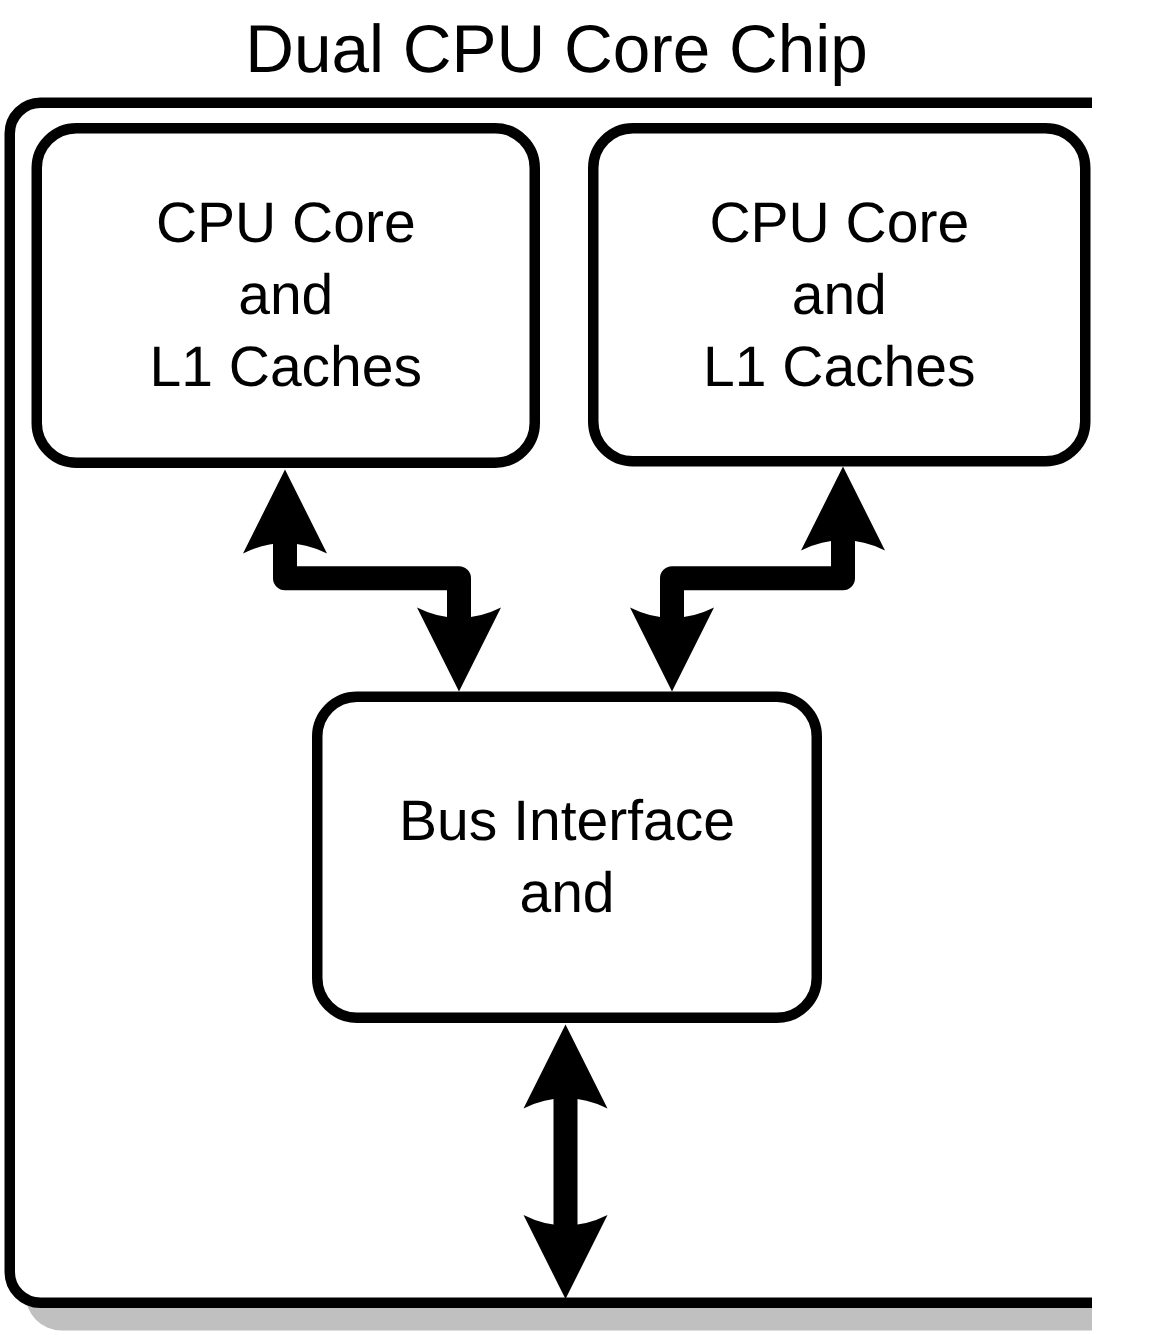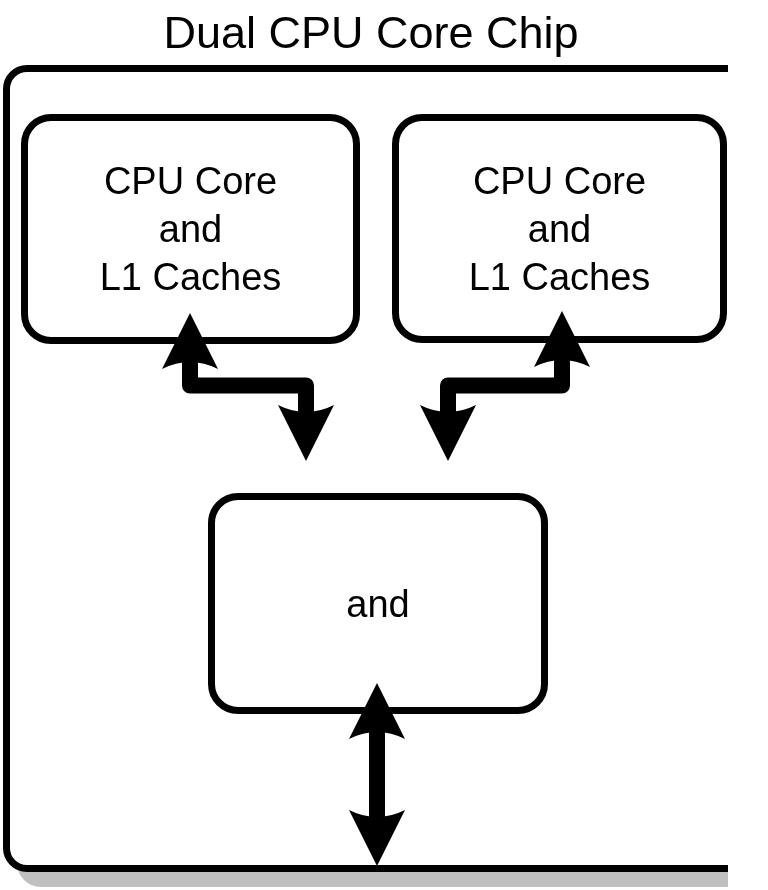--- a/index.html
+++ b/index.html
@@ -32,21 +32,20 @@
     background:var(--paper);
     display:flex;
     flex-direction:column;
     justify-content:center;
     align-items:center;
     text-align:center;
     font-size:38px;
     line-height:48px;
     color:var(--ink);
     z-index:2;
-    margin-top:32px;
   }
   .chip-outline{
     position:absolute;
     left:3px;top:65px;
     width:750px;height:807px;
     border:7px solid var(--ink);
     border-radius:24px;
     background:var(--paper);
     box-shadow:14px 15px 0 0 var(--shadow);
     z-index:1;
@@ -85,20 +84,21 @@
     <span class="node-line">L1 Caches</span>
   </div>
 
   <div class="node cpu-right">
     <span class="node-line">CPU Core</span>
     <span class="node-line">and</span>
     <span class="node-line">L1 Caches</span>
   </div>
 
   <div class="node bus-box">
+    <span class="node-line">Bus Interface</span>
     <span class="node-line">and</span>
   </div>
 
   <svg class="arrow-layer" viewBox="0 0 768 890" xmlns="http://www.w3.org/2000/svg">
 
     <g>
       <path class="arrow-shaft" d="M190,352 V385.5 H306 V412"></path>
       <path class="arrow-head" d="M190,313 L162,369 Q190,355 218,369 Z"></path>
       <path class="arrow-head" d="M306,461 L278,405 Q306,419 334,405 Z"></path>
     </g>

